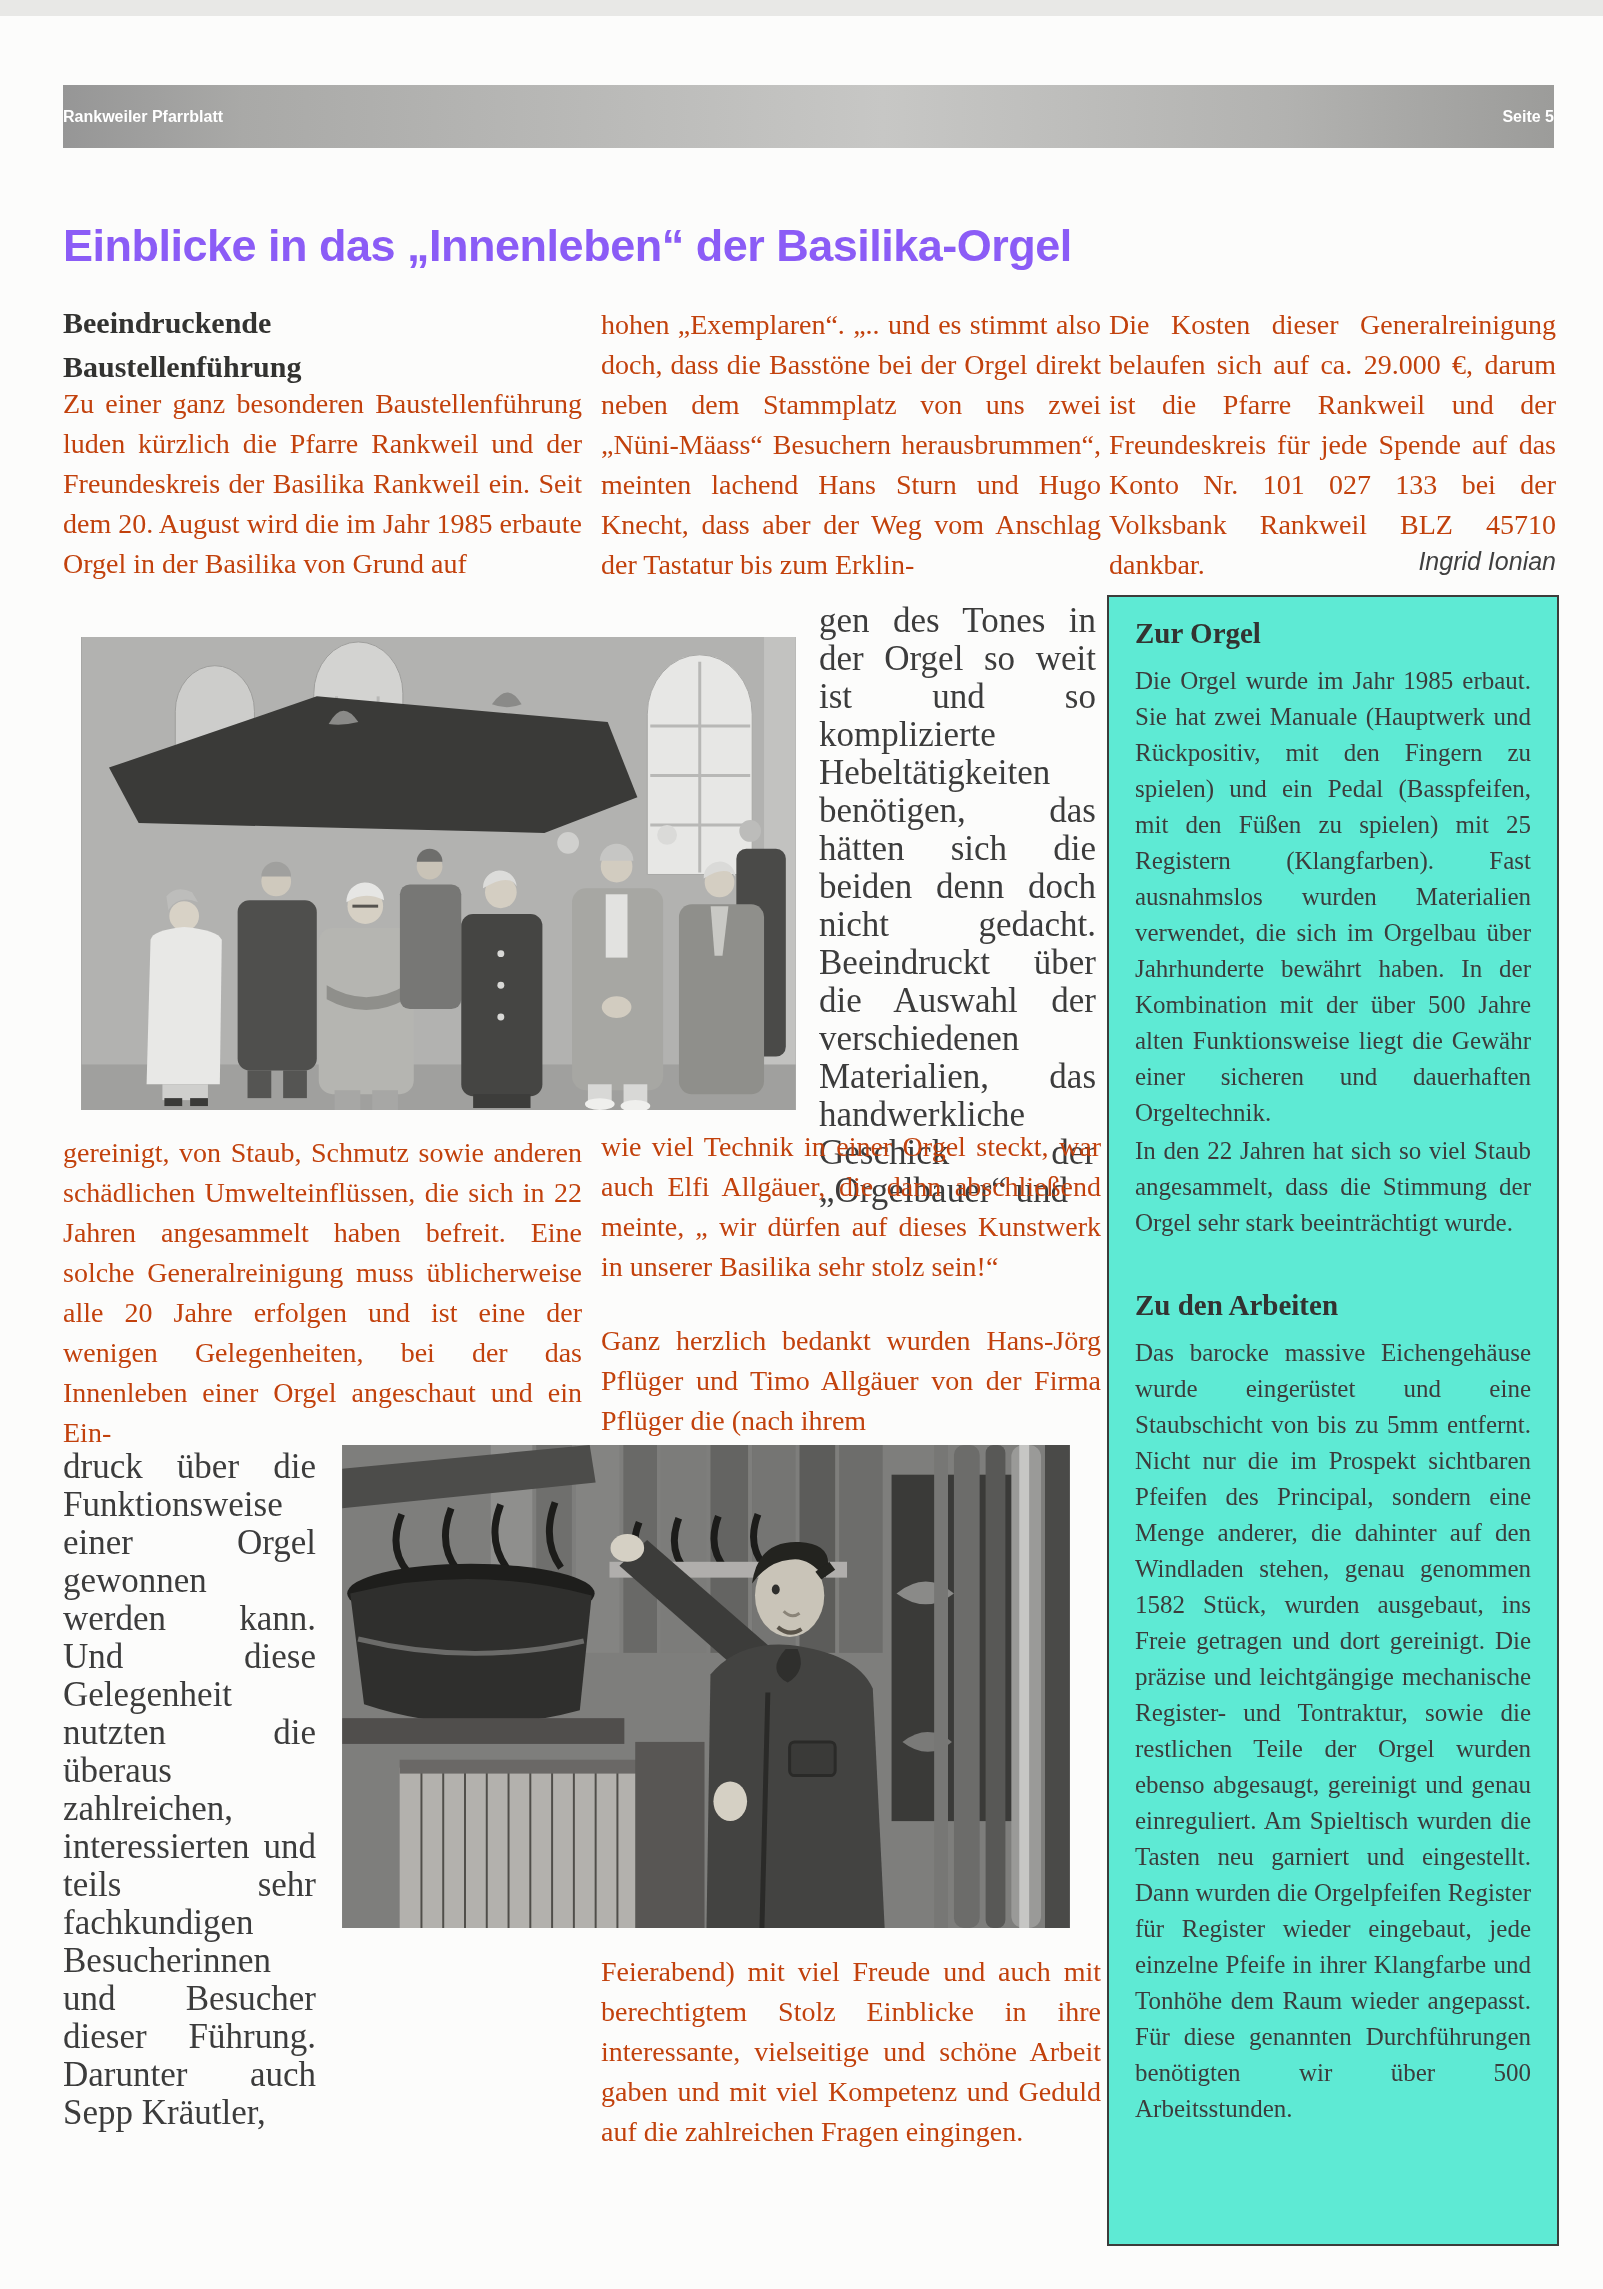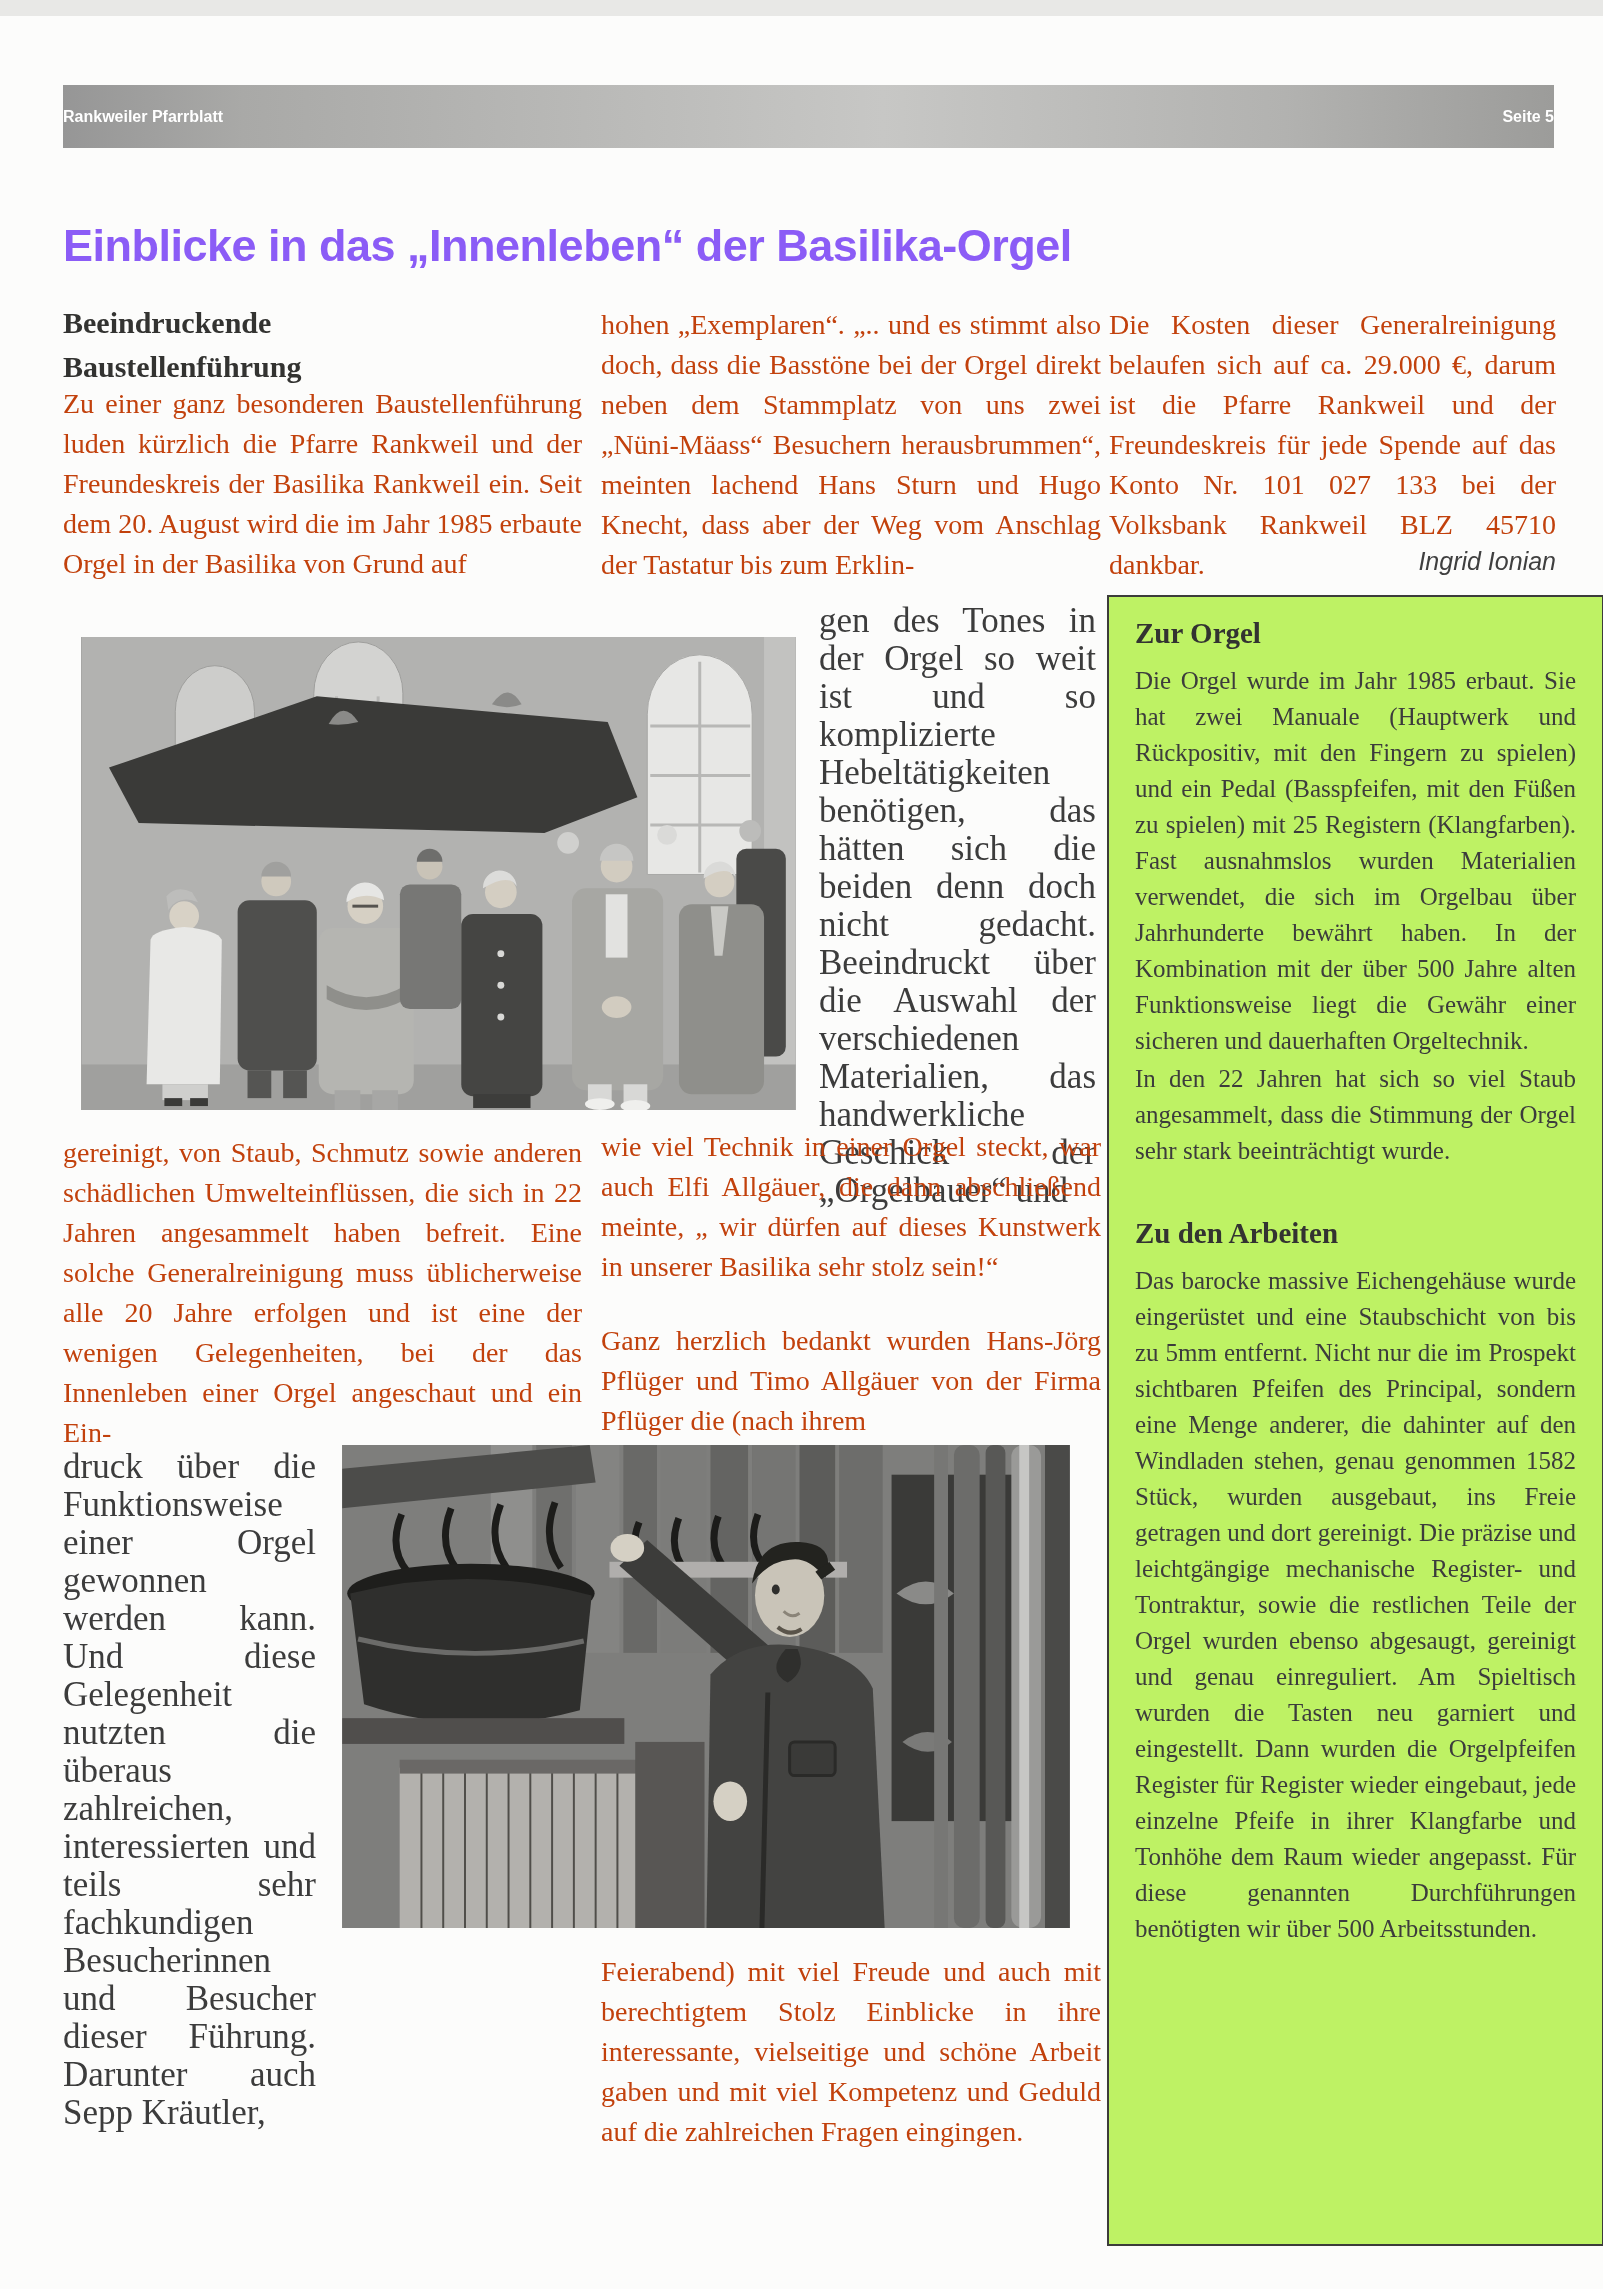--- a/index.html
+++ b/index.html
@@ -25,22 +25,22 @@
   
   .par{font-size:28px;line-height:40px;text-align:justify;color:#c2410c;}
   .par-narrow{font-size:35px;line-height:38px;text-align:justify;color:#3c3c3c;}
   .colhead{font-weight:bold;font-size:30px;line-height:44px;color:#333331;}
   .byline{
     font-family:"Liberation Sans","DejaVu Sans",sans-serif;font-style:italic;
     font-size:25px;text-align:right;color:#3f3f3f;
   }
   
   .infobox{
-    left:1107px;top:579px;width:497px;height:1651px;
-    background:#bef264;border:2px solid #3c3c3a;box-sizing:border-box;
+    left:1107px;top:579px;width:452px;height:1651px;
+    background:#5eead4;border:2px solid #3c3c3a;box-sizing:border-box;
     padding:16px 26px 0 26px;
   }
   .infobox h3{
     margin:0 0 10px 0;font-size:29px;line-height:40px;font-weight:bold;color:#333331;
     font-family:"Liberation Serif","DejaVu Serif",serif;
   }
   .boxpar{font-size:25px;line-height:36px;text-align:justify;color:#3c3c3c;margin:0 0 2px 0;}
   .boxgap{height:42px;}
   .photo{background:#9a9a98;box-shadow:0 0 0 1px #8c8c8a inset;}
   .photo svg{display:block;}

